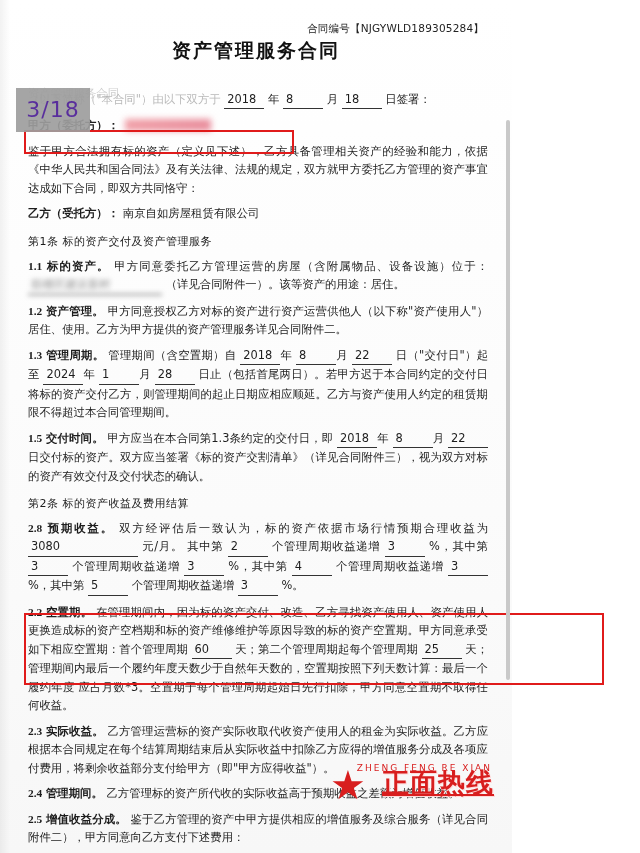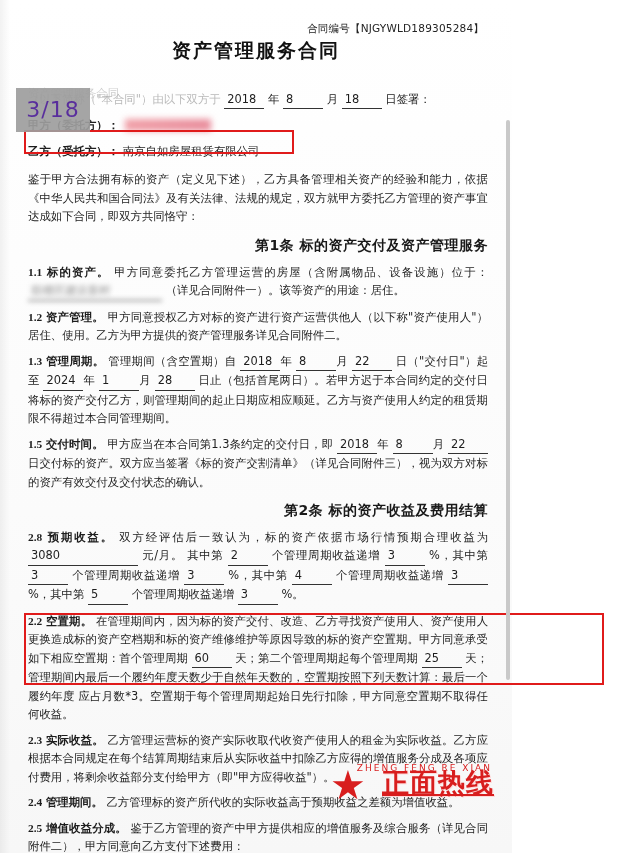--- a/index.html
+++ b/index.html
@@ -66,23 +66,23 @@
     top: 76px;
   }
   p {
     margin: 0 0 7px 0;
     font-size: 11.4px;
     line-height: 1.62;
     text-align: justify;
     color: #1d1d1d;
   }
   .sec-head {
-    text-align: right;
-    font-weight: bold;
-    font-size: 14px;
+    text-align: left;
+    font-weight: normal;
+    font-size: 11px;
     margin: 11px 0 8px 0;
     letter-spacing: 0.5px;
   }
   b, .b { font-weight: bold; font-family: Liberation Serif, serif; }
   .u {
     display: inline-block;
     border-bottom: 1px solid #333;
     min-width: 34px;
     text-align: left;
     padding: 0 3px;
@@ -198,26 +198,26 @@
       <span>月</span>
       <span class="u">18</span>
       <span>日签署：</span>
     </p>
 
     <p>
       <b>甲方（委托方）：</b>
       <span class="redact"></span>
     </p>
 
+    <p>鉴于甲方合法拥有标的资产（定义见下述），乙方具备管理相关资产的经验和能力，依据《中华人民共和国合同法》及有关法律、法规的规定，双方就甲方委托乙方管理的资产事宜达成如下合同，即双方共同恪守：</p>
+
     <p style="margin-bottom:10px;">
       <b>乙方（受托方）：</b>
       <span>南京自如房屋租赁有限公司</span>
     </p>
-
-    <p>鉴于甲方合法拥有标的资产（定义见下述），乙方具备管理相关资产的经验和能力，依据《中华人民共和国合同法》及有关法律、法规的规定，双方就甲方委托乙方管理的资产事宜达成如下合同，即双方共同恪守：</p>
 
     <div class="sec-head">第1条  标的资产交付及资产管理服务</div>
 
     <p>
       <b>1.1</b>
       <b>标的资产。</b>
       <span>甲方同意委托乙方管理运营的房屋（含附属物品、设备设施）位于：</span>
       <span class="u u-xl blurred">鼓楼区建设新村</span>
       <span>（详见合同附件一）。该等资产的用途：居住。</span>
     </p>

